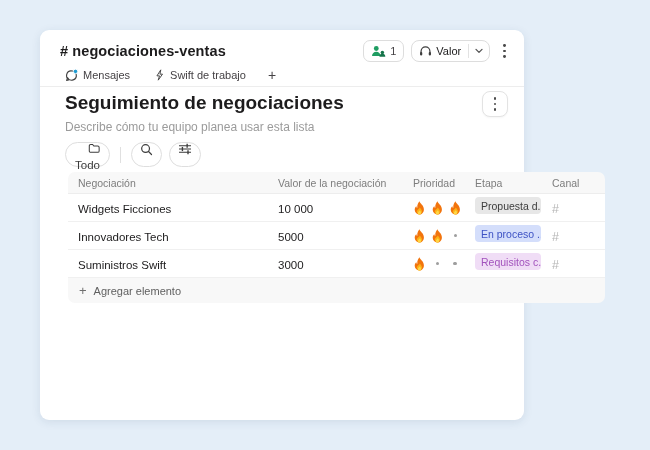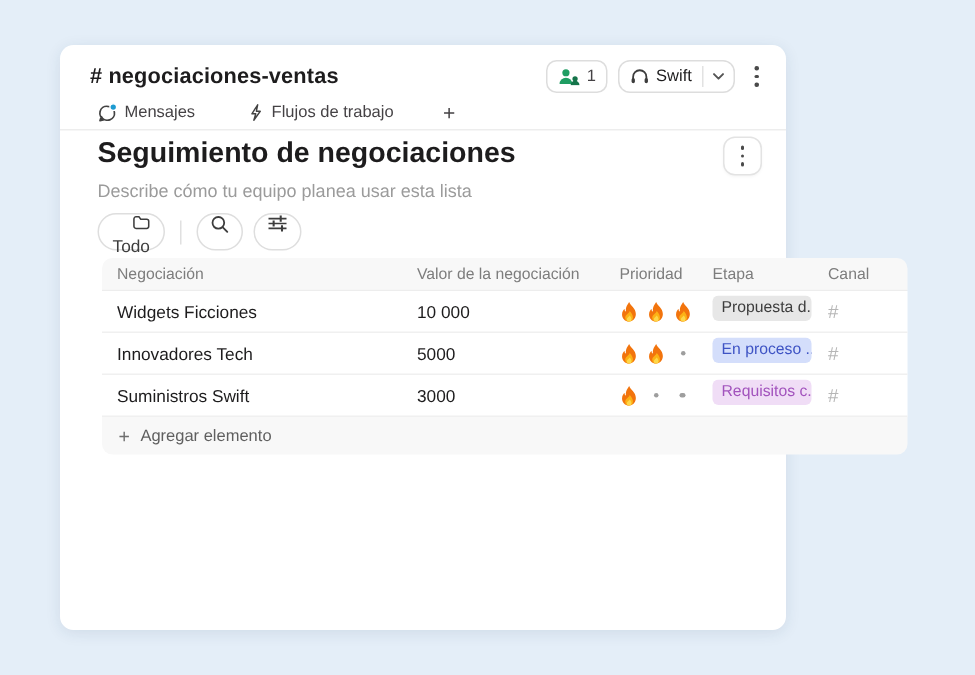--- a/index.html
+++ b/index.html
@@ -35,21 +35,21 @@
   .huddle-main { display: flex; align-items: center; gap: 4px; padding: 0 7px; }
   .huddle-label { font-size: 11px; color: #1d1c1d; }
   .huddle-sep { width: 1px; height: 14px; background: #e2e2e2; }
   .huddle-caret { padding: 0 6px; display: flex; align-items: center; }
   .kebab { display: flex; flex-direction: column; gap: 2.5px; padding: 4px 6px; cursor: pointer; }
   .kebab i { width: 2.8px; height: 2.8px; border-radius: 50%; background: #4a4a4a; display: block; }
 
   
   .tabbar {
     position: absolute; left: 17px; top: 33px; height: 24px;
-    display: flex; align-items: center; gap: 19px;
+    display: flex; align-items: center; gap: 8px;
   }
   .tabbar-divider { position: absolute; left: 0; right: 0; top: 56px; height: 1px; background: #ededed; }
   .tab {
     position: relative; display: flex; align-items: center; gap: 5px;
     height: 24px; padding: 0 8px; border-radius: 6px 6px 0 0;
     font-size: 11px; color: #454245; cursor: pointer; white-space: nowrap;
   }
   .tab.active { background: #f4f4f4; color: #1d1c1d; font-weight: 700; }
   .tab.active::after {
     content: ""; position: absolute; left: 0; right: 0; bottom: -2px;
@@ -126,21 +126,21 @@
         </div>
         <div class="huddle-btn">
           <span class="huddle-main">
             <span>
               <svg width="13" height="12" viewBox="0 0 14 13">
                 <path d="M2.2 10.3 V6.8 a4.8 4.8 0 0 1 9.6 0 v3.5" fill="none" stroke="#3d3d3d" stroke-width="1.3"></path>
                 <rect x="1.1" y="7.6" width="2.4" height="3.8" rx="1.2" fill="#3d3d3d"></rect>
                 <rect x="10.5" y="7.6" width="2.4" height="3.8" rx="1.2" fill="#3d3d3d"></rect>
               </svg>
             </span>
-            <span class="huddle-label">Swift</span>
+            <span class="huddle-label">Valor</span>
           </span>
           <span class="huddle-sep"></span>
           <span class="huddle-caret">
             <svg width="8" height="6" viewBox="0 0 8 6">
               <path d="M1 1.4 L4 4.4 L7 1.4" fill="none" stroke="#555" stroke-width="1.3" stroke-linecap="round" stroke-linejoin="round"></path>
             </svg>
           </span>
         </div>
         <div class="kebab">
           <i></i>
@@ -160,21 +160,21 @@
           </svg>
         </span>
         <span>Mensajes</span>
       </div>
       <div class="tab">
         <span>
           <svg width="11" height="12" viewBox="0 0 12 14">
             <path d="M7.5 1 L3 8 H6 L4.5 13 L9.5 6 H6.5 Z" fill="none" stroke="#424242" stroke-width="1.1" stroke-linejoin="round"></path>
           </svg>
         </span>
-        <span>Flujos de trabajo</span>
+        <span>Swift de trabajo</span>
       </div>
       <div class="tab-plus">+</div>
     </div>
 
     <div class="list-title">Seguimiento de negociaciones</div>
     <div class="list-desc">Describe cómo tu equipo planea usar esta lista</div>
     <div class="title-kebab-btn">
       <span class="kebab" style="padding:0;">
           <i></i>
           <i></i>

